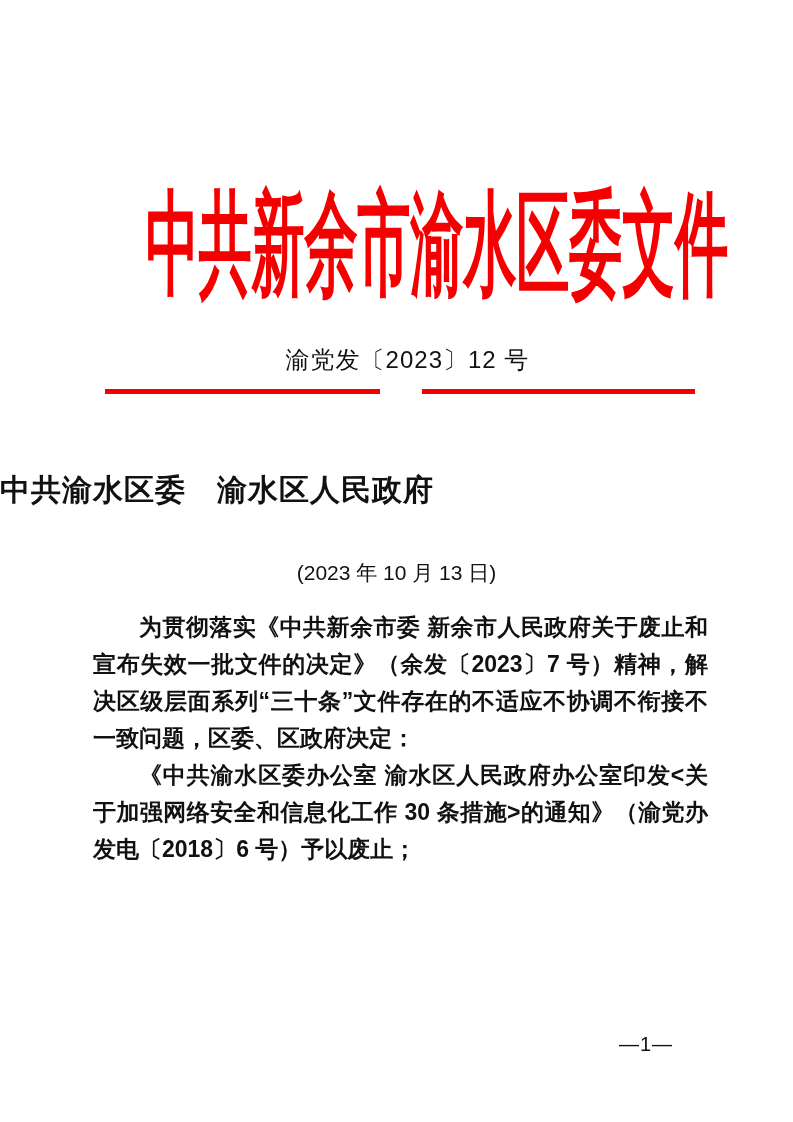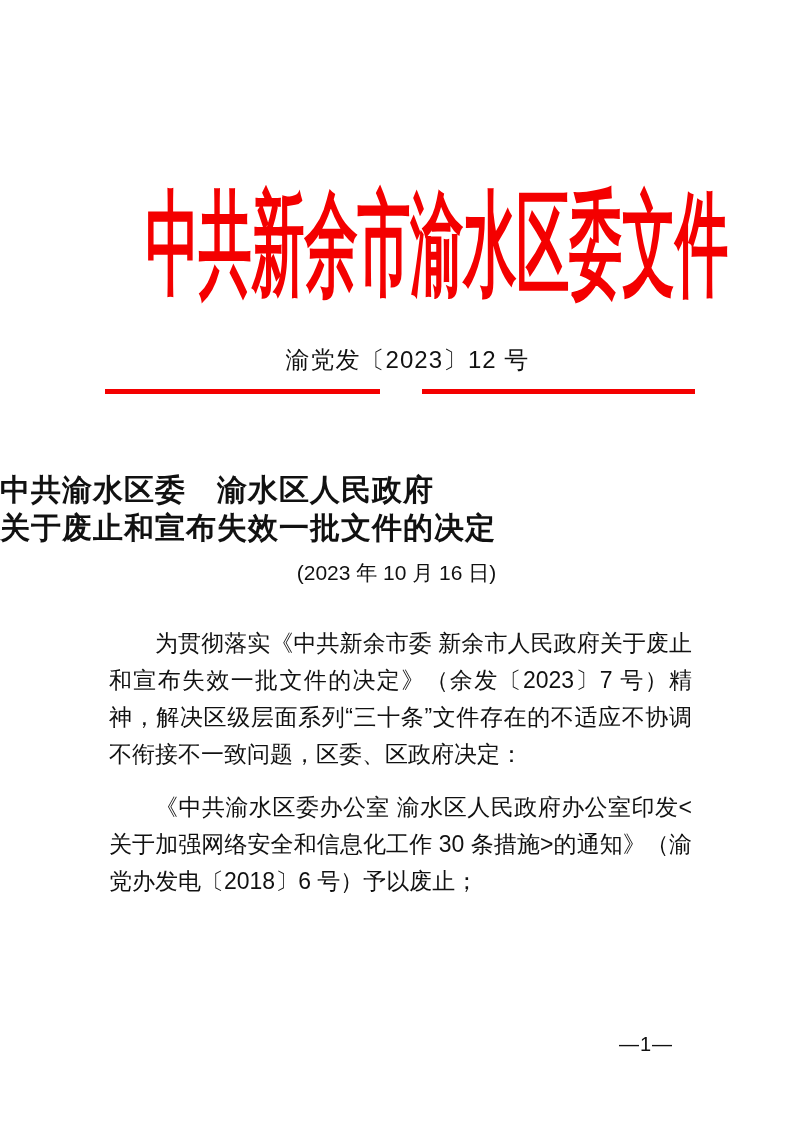--- a/index.html
+++ b/index.html
@@ -95,22 +95,23 @@
   .body-text {
     position: absolute;
     top: 609px;
     left: 93px;
     width: 615px;
     font-size: 23px;
     line-height: 37px;
     text-align: justify;
   }
   .body-text p {
-    margin: 16px;
+    margin: 0;
     text-indent: 46px;
+    font-weight: bold;
   }
   .page-number {
     position: absolute;
     top: 1033px;
     right: 120px;
     font-size: 20px;
     letter-spacing: 1px;
   }
 </style>
 </head>
@@ -125,24 +126,23 @@
   <div class="doc-number">渝党发〔2023〕12 号</div>
 
   <div class="red-rule">
     <div class="seg-left"></div>
     <div class="seg-gap"></div>
     <div class="seg-right"></div>
   </div>
 
   <div class="title-block">
     <div>中共渝水区委　渝水区人民政府</div>
-    <div>关于废止和宣布失效一批文件的决定</div>
   </div>
 
-  <div class="date-line">(2023 年 10 月 16 日)</div>
+  <div class="date-line">(2023 年 10 月 13 日)</div>
 
   <div class="body-text">
     <p>为贯彻落实《中共新余市委 新余市人民政府关于废止和宣布失效一批文件的决定》（余发〔2023〕7 号）精神，解决区级层面系列“三十条”文件存在的不适应不协调不衔接不一致问题，区委、区政府决定：</p>
     <p>《中共渝水区委办公室 渝水区人民政府办公室印发&lt;关于加强网络安全和信息化工作 30 条措施&gt;的通知》（渝党办发电〔2018〕6 号）予以废止；</p>
   </div>
 
   <div class="page-number">—1—</div>
 
 </div>
 

